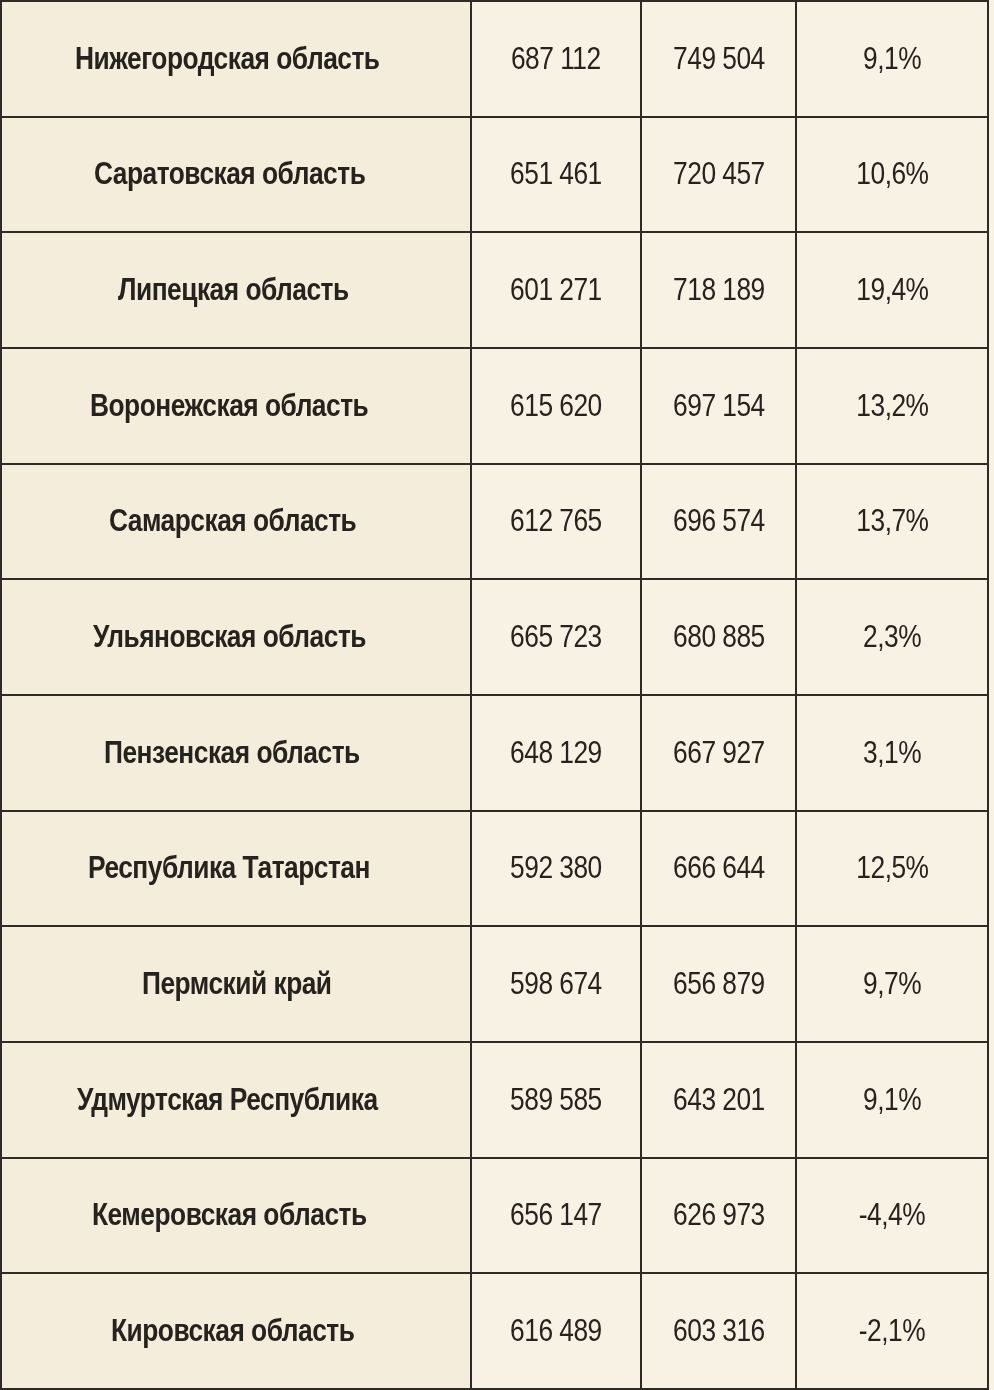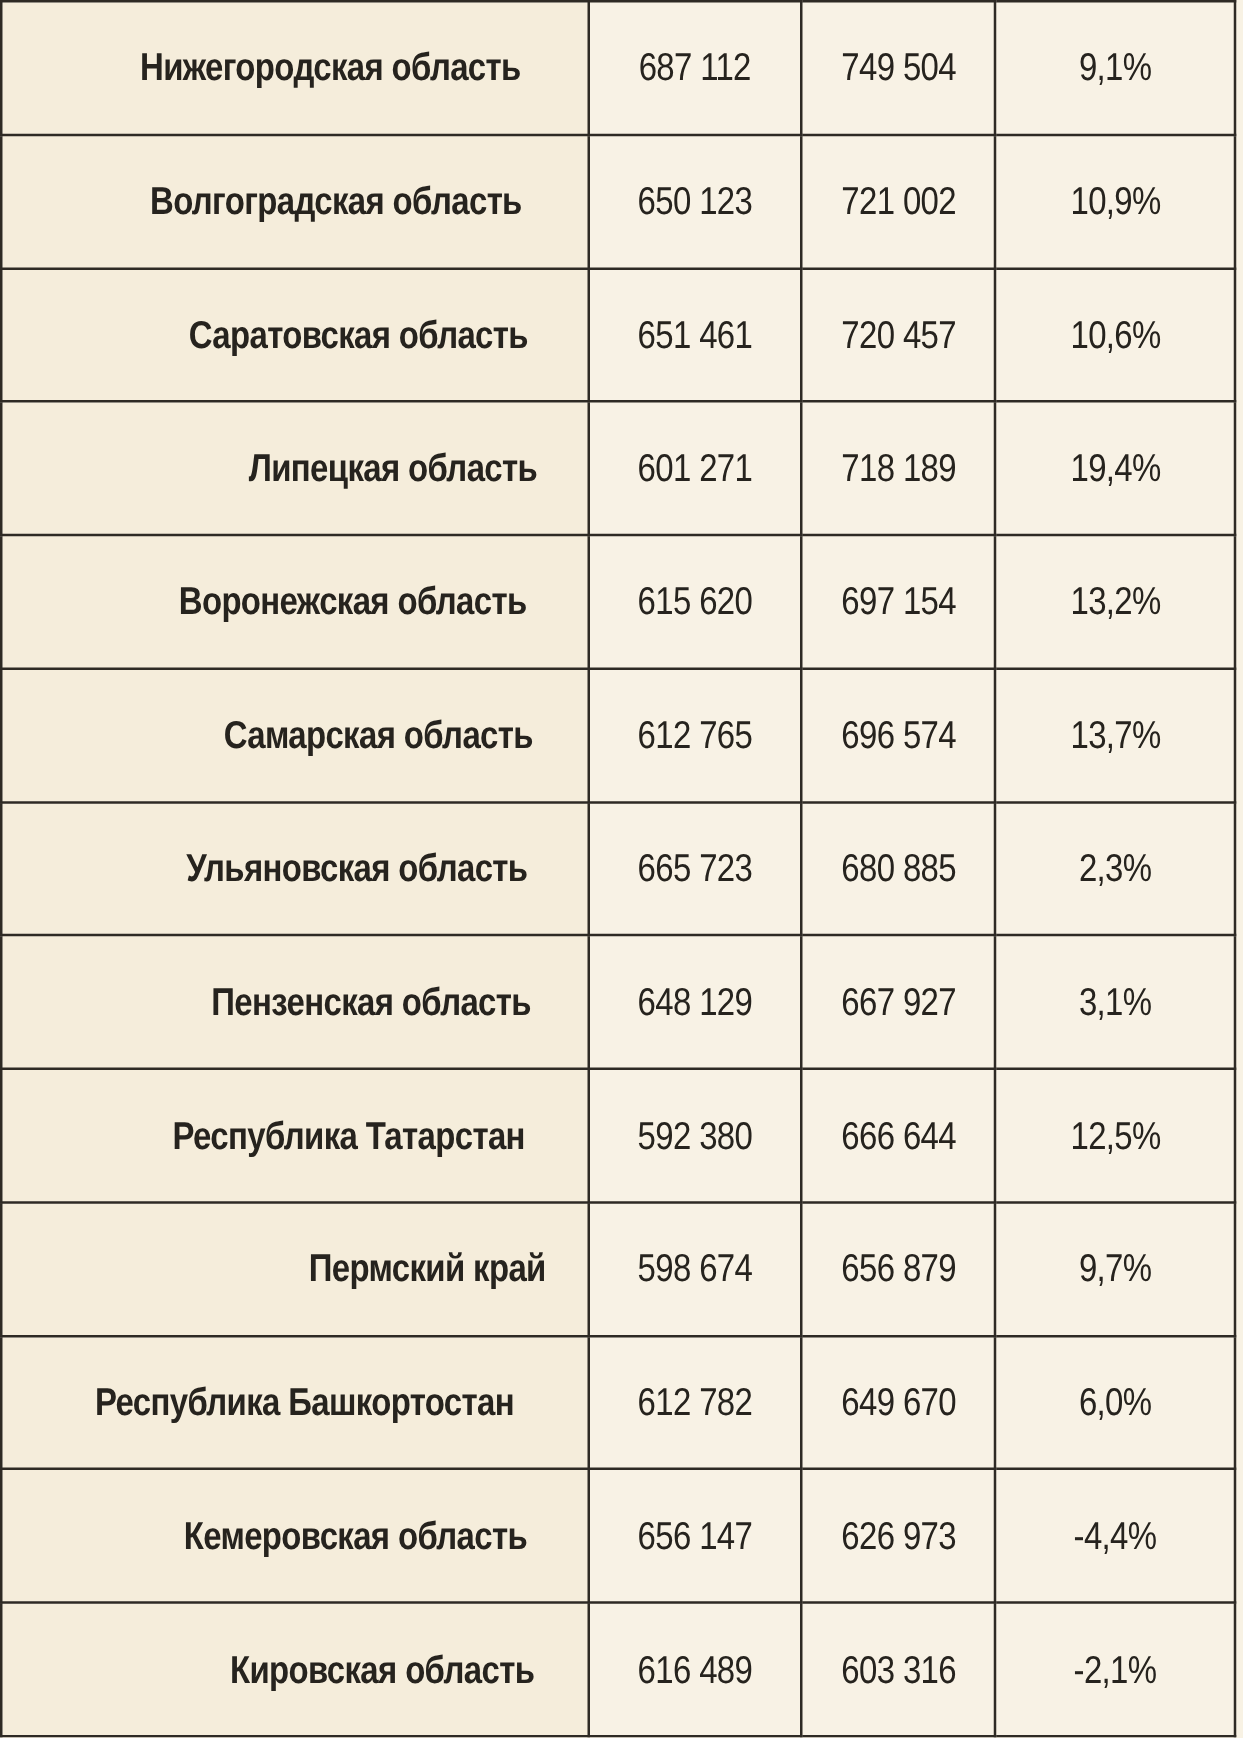--- a/index.html
+++ b/index.html
@@ -19,21 +19,21 @@
   }
   td {
     border: 2px solid #2e2a24;
     vertical-align: middle;
     white-space: nowrap;
     overflow: hidden;
     padding: 0;
   }
   td.region {
     background: #f5eddb;
-    text-align: right;
+    text-align: center;
     padding-left: 36px;
   }
   td.num {
     background: #f8f2e5;
     text-align: center;
   }
   .cnd {
     display: inline-block;
     font-size: 31px;
     letter-spacing: -0.6px;
@@ -65,34 +65,20 @@
     </td>
     <td class="num">
       <span class="cnd">749 504</span>
     </td>
     <td class="num">
       <span class="cnd">9,1%</span>
     </td>
   </tr>
       <tr>
     <td class="region">
-      <span class="cnd">Волгоградская область</span>
-    </td>
-    <td class="num">
-      <span class="cnd">650 123</span>
-    </td>
-    <td class="num">
-      <span class="cnd">721 002</span>
-    </td>
-    <td class="num">
-      <span class="cnd">10,9%</span>
-    </td>
-  </tr>
-      <tr>
-    <td class="region">
       <span class="cnd">Саратовская область</span>
     </td>
     <td class="num">
       <span class="cnd">651 461</span>
     </td>
     <td class="num">
       <span class="cnd">720 457</span>
     </td>
     <td class="num">
       <span class="cnd">10,6%</span>
@@ -191,30 +177,30 @@
     </td>
     <td class="num">
       <span class="cnd">656 879</span>
     </td>
     <td class="num">
       <span class="cnd">9,7%</span>
     </td>
   </tr>
       <tr>
     <td class="region">
-      <span class="cnd">Республика Башкортостан</span>
-    </td>
-    <td class="num">
-      <span class="cnd">612 782</span>
-    </td>
-    <td class="num">
-      <span class="cnd">649 670</span>
-    </td>
-    <td class="num">
-      <span class="cnd">6,0%</span>
+      <span class="cnd">Удмуртская Республика</span>
+    </td>
+    <td class="num">
+      <span class="cnd">589 585</span>
+    </td>
+    <td class="num">
+      <span class="cnd">643 201</span>
+    </td>
+    <td class="num">
+      <span class="cnd">9,1%</span>
     </td>
   </tr>
       <tr>
     <td class="region">
       <span class="cnd">Кемеровская область</span>
     </td>
     <td class="num">
       <span class="cnd">656 147</span>
     </td>
     <td class="num">

